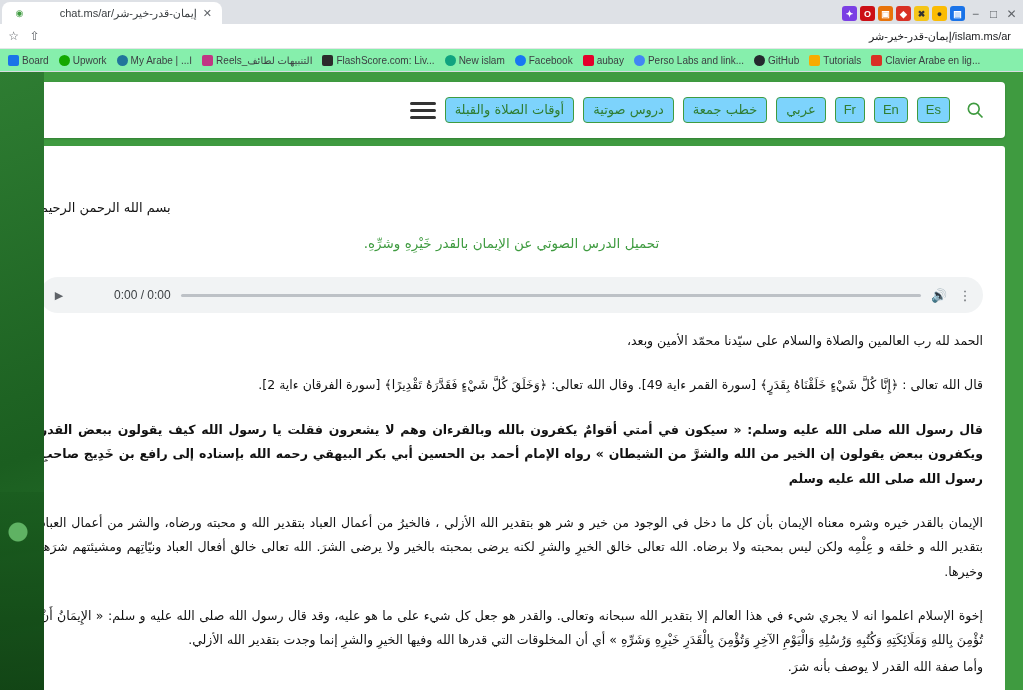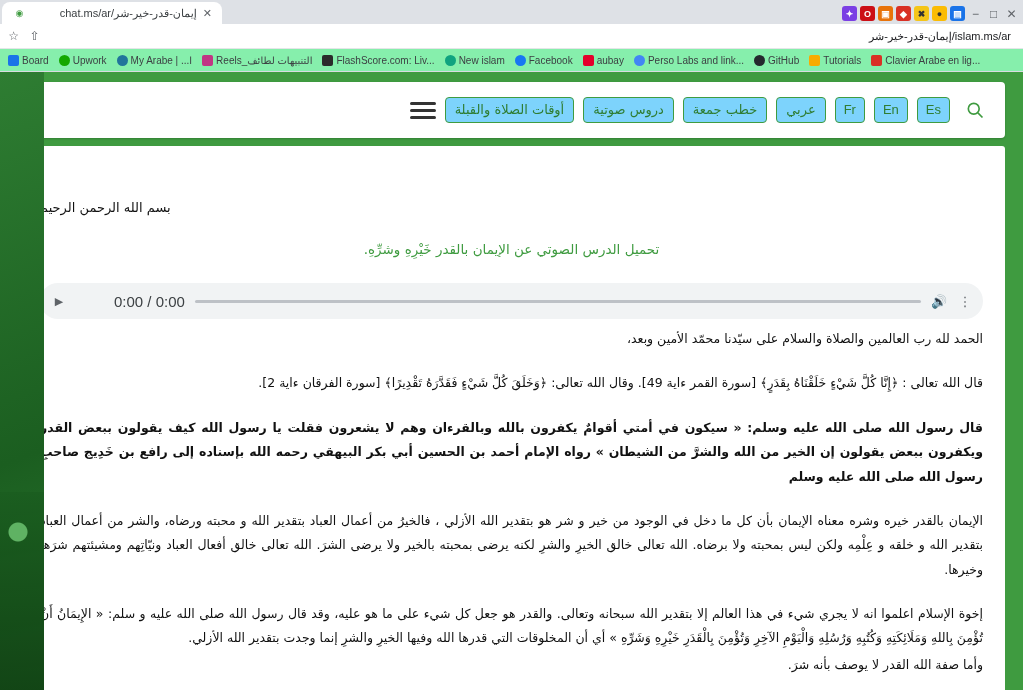--- a/index.html
+++ b/index.html
@@ -235,21 +235,21 @@
     text-align: left;
     color: #111;
     font-size: 13px;
     margin-top: 38px;
     font-family: "DejaVu Sans", sans-serif;
   }
   .dl-link {
     text-align: center;
     color: #3f9b40;
     font-size: 13.5px;
-    margin-top: 26px;
+    margin-top: 20px;
     font-family: "DejaVu Sans", sans-serif;
   }
 
   
   .audio-player {
     margin: 26px 0 0 0;
     height: 36px;
     background: #f1f3f4;
     border-radius: 18px;
     display: flex;
@@ -261,21 +261,21 @@
   .ap-play {
     width: 18px;
     height: 18px;
     display: inline-flex;
     align-items: center;
     justify-content: center;
     color: #5f6368;
     font-size: 11px;
   }
   .ap-time {
-    font-size: 15px;
+    font-size: 12px;
     color: #3c4043;
     font-family: "Liberation Sans", sans-serif;
     white-space: nowrap;
     padding-left: 36px;
   }
   .ap-track {
     flex: 1;
     height: 3px;
     background: #bdc1c6;
     border-radius: 2px;
@@ -286,21 +286,21 @@
     font-size: 13px;
     width: 16px;
     text-align: center;
   }
 
   .body-text {
     font-size: 12.5px;
     line-height: 1.95;
     color: #111;
     text-align: justify;
-    margin-top: 8px;
+    margin-top: 16px;
     font-family: "DejaVu Sans", sans-serif;
   }
   .body-text.p2 { margin-top: 20px; }
   .bold { font-weight: bold; }
 </style>
 </head>
 <body>
 
 <div class="chrome">
 

